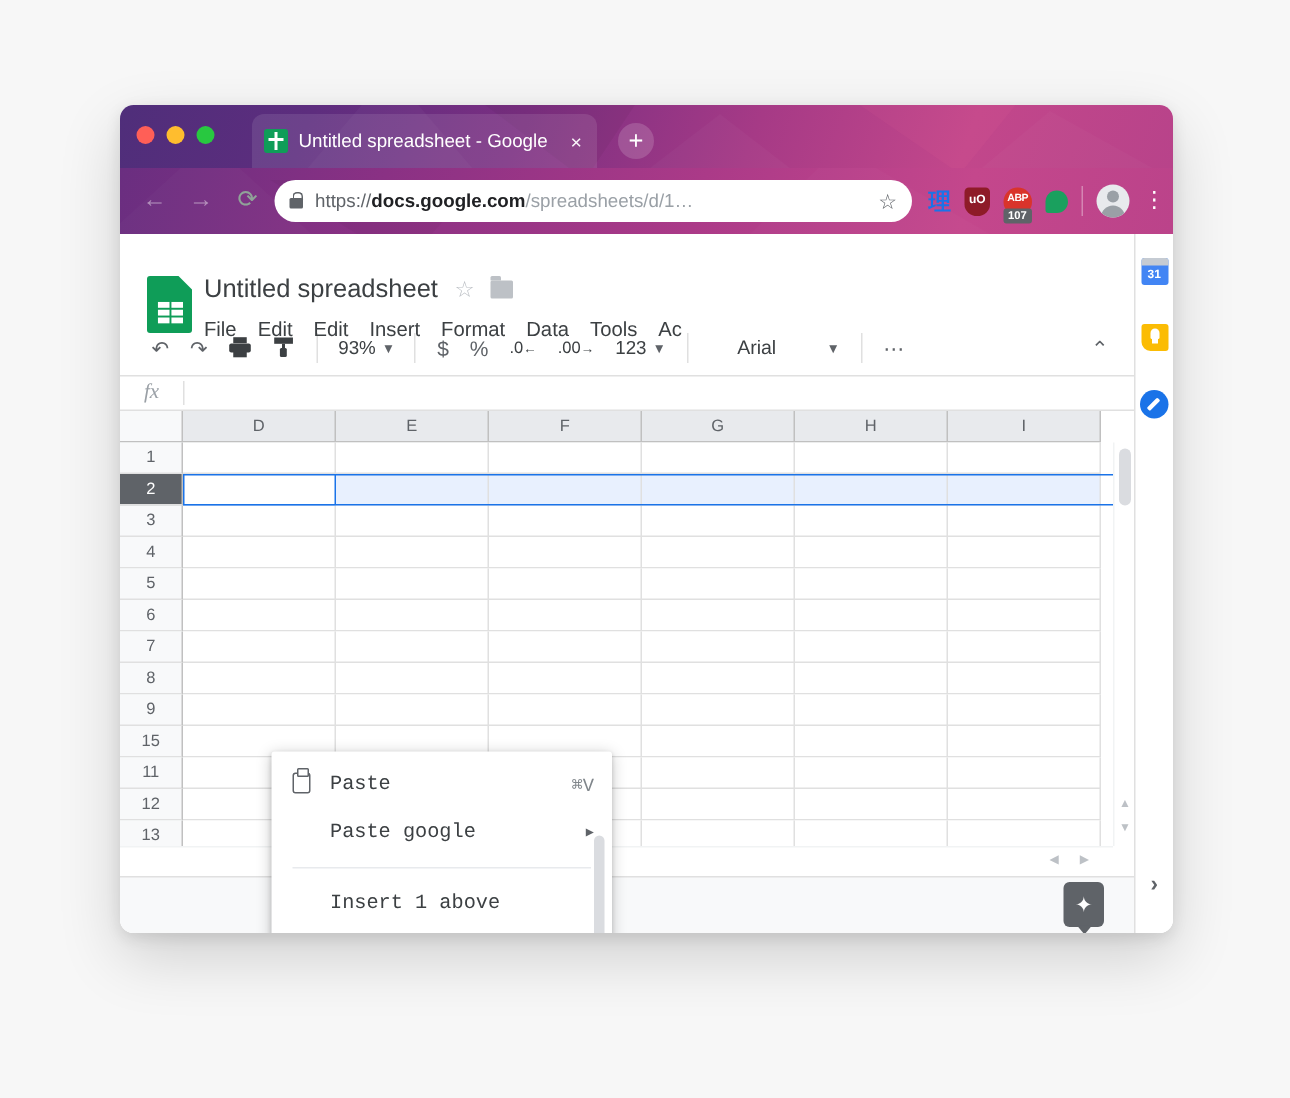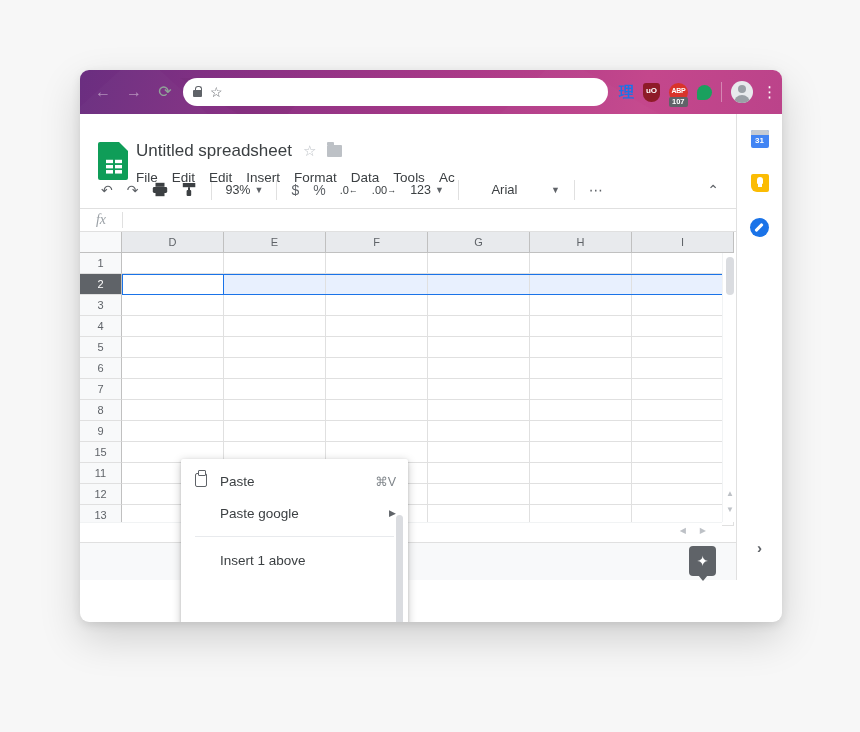--- a/index.html
+++ b/index.html
@@ -178,66 +178,87 @@
   .vs-arrow{position:absolute;left:3px;color:#bdc1c6;font-size:8px;text-align:center;width:8px;}
   .hscroll{position:absolute;left:0;right:14px;bottom:0;height:20px;background:#fff;border-top:1px solid #f1f3f4;}
   .hs-arrows{position:absolute;right:16px;top:3px;display:flex;gap:14px;color:#bdc1c6;font-size:8px;}
 
   .bottom-bar{height:38px;background:#f8f9fa;border-top:1px solid #e0e0e0;position:relative;}
   .explore-btn{position:absolute;right:20px;top:3px;width:27px;height:30px;background:#5f6368;border-radius:4px 4px 4px 4px;
     display:flex;align-items:center;justify-content:center;color:#fff;font-size:14px;}
   .explore-btn::after{content:"";position:absolute;left:9px;bottom:-5px;border-width:6px 5px 0 5px;border-style:solid;border-color:#5f6368 transparent transparent transparent;}
 
   
-  .side-panel{width:46px;background:#fff;border-left:1px solid #e0e0e0;display:flex;flex-direction:column;align-items:center;padding-top:16px;gap:26px;flex:0 0 auto;}
+  .side-panel{width:26px;background:#fff;border-left:1px solid #e0e0e0;display:flex;flex-direction:column;align-items:center;padding-top:16px;gap:26px;flex:0 0 auto;}
   .sp-cal{width:18px;height:18px;background:#4285f4;border-radius:2px;position:relative;color:#fff;font-size:8px;font-weight:700;text-align:center;line-height:22px;}
   .sp-cal::before{content:"";position:absolute;left:0;top:0;width:18px;height:5px;background:#c5cbd3;border-radius:2px 2px 0 0;}
   .sp-keep{width:18px;height:18px;background:#fbbc04;border-radius:2px 2px 2px 6px;position:relative;}
   .sp-keep::after{content:"";position:absolute;left:6px;top:3px;width:6px;height:7px;border-radius:3px 3px 1px 1px;background:#fff;}
   .sp-keep .stem{position:absolute;left:7px;top:10px;width:4px;height:3px;background:#fff;}
   .sp-tasks{width:19px;height:19px;border-radius:50%;background:#1a73e8;position:relative;}
   .sp-tasks::after{content:"";position:absolute;left:4px;top:8px;width:10px;height:3px;background:#fff;transform:rotate(-45deg);border-radius:1px;}
   .sp-expand{margin-top:auto;margin-bottom:24px;color:#5f6368;font-size:15px;font-weight:600;}
 
   
   .ctx-menu{
     position:absolute; left:101px; top:345px; width:227px; height:275px;
     background:#fff; border-radius:2px;
     box-shadow:0 2px 10px rgba(0,0,0,.22), 0 1px 3px rgba(0,0,0,.16);
     z-index:50; overflow:hidden; padding-top:6px;
   }
-  .ctx-item{height:32px;display:flex;align-items:center;padding:0 12px 0 14px;font-size:13.5px;color:#3c4043;position:relative;}
+  .ctx-item{height:32px;display:flex;align-items:center;padding:0 12px 0 14px;font-size:13.5px;color:#3c4043;position:relative;font-family:Liberation Mono, monospace;}
   .ctx-label{padding-left:25px;}
   .ctx-item .ctx-icon{position:absolute;left:14px;top:8px;width:15px;height:16px;}
   .clipboard{width:12px;height:14px;border:1.6px solid #5f6368;border-radius:2px;position:relative;}
   .clipboard::before{content:"";position:absolute;left:2px;top:-4px;width:6px;height:4px;border:1.6px solid #5f6368;border-radius:1px;background:#fff;}
   .ctx-accel{margin-left:auto;font-size:12.5px;color:#80868b;}
   .ctx-arrow{margin-left:auto;font-size:9px;color:#5f6368;}
   .ctx-sep{height:1px;background:#e8eaed;margin:7px 14px;}
   .ctx-scroll{position:absolute;right:5px;top:56px;width:7px;height:119px;border-radius:4px;background:#dadce0;}
 </style>
 </head>
 <body>
 
 <div id="root">
 
   <div class="browser-window">
 
+    <div class="tabstrip">
+      <div class="poly tf1"></div>
+      <div class="poly tf2"></div>
+      <div class="poly tf3"></div>
+      <div class="poly tf4"></div>
+      <div class="poly tf5"></div>
+
+      <div class="traffic">
+        <div class="dot red"></div>
+        <div class="dot yellow"></div>
+        <div class="dot green"></div>
+      </div>
+
+      <div class="tab">
+        <div class="tab-favicon"></div>
+        <div class="tab-title">Untitled spreadsheet - Google</div>
+        <div class="tab-close">×</div>
+      </div>
+      <div class="newtab">+</div>
+    </div>
 
     <div class="omnibar">
       <div class="poly of1"></div>
       <div class="poly of2"></div>
       <div class="poly of3"></div>
 
       <div class="navbtn">←</div>
       <div class="navbtn">→</div>
       <div class="navbtn reload">⟳</div>
 
       <div class="urlbox">
         <div class="lock"></div>
+        <div class="urltext"><span class="scheme">https://</span><b>docs.google.com</b><span>/spreadsheets/d/1…</span></div>
         <div class="star">☆</div>
       </div>
 
       <div class="extbar">
         <div class="ext-cjk">理</div>
         <div class="ext-uo">uO</div>
         <div class="ext-abp">
           <div class="circ">ABP</div>
           <div class="badge">107</div>
         </div>

